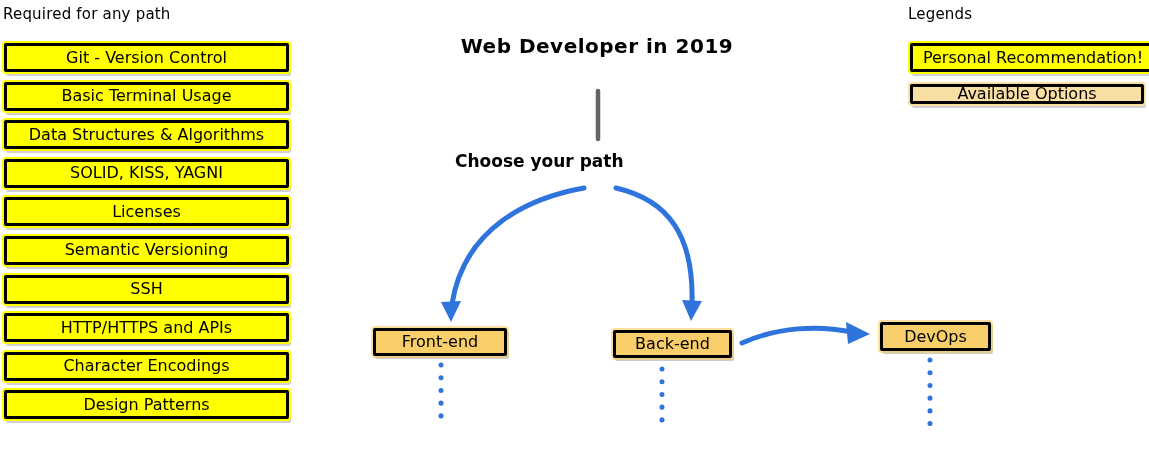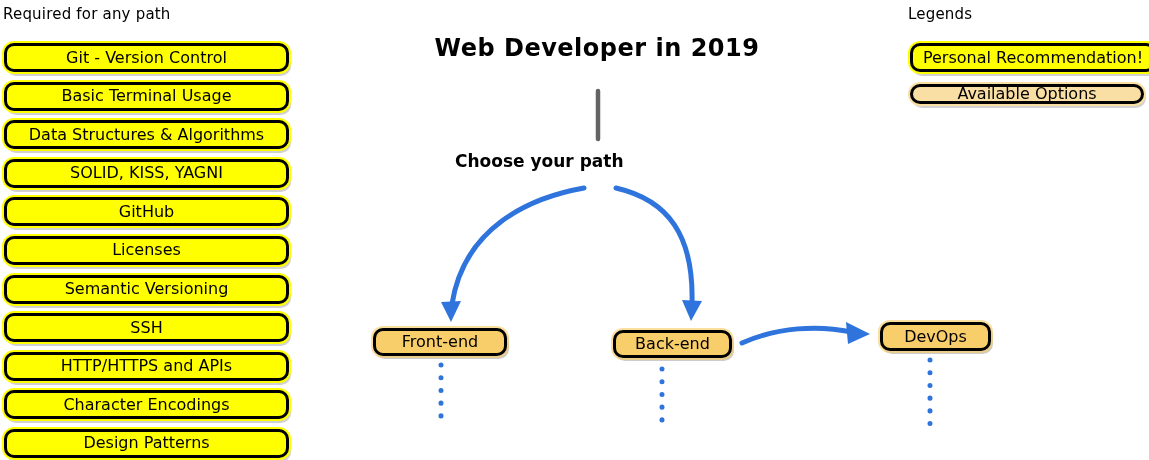--- a/index.html
+++ b/index.html
@@ -30,21 +30,21 @@
     display: flex;
     flex-direction: column;
     gap: 9.6px;
   }
   .node {
     box-sizing: border-box;
     display: flex;
     align-items: center;
     justify-content: center;
     border: 3px solid var(--border-black, #000);
-    border-radius: 10px;
+    border-radius: 2px;
     font-size: 16px;
     line-height: 1;
     white-space: nowrap;
     cursor: pointer;
   }
   .req-box {
     height: 29px;
     background: var(--recommendation-fill, #ffff00);
     box-shadow: 0 0 0 2px var(--recommendation-fill, #ffff00), 2px 4px 0 rgba(0,0,0,0.18);
   }
@@ -68,21 +68,21 @@
     background: var(--option-fill, #f9dfa4);
     box-shadow: 0 0 0 2px var(--option-fill, #f9dfa4), 2px 4px 0 rgba(0,0,0,0.18);
   }
 
   .page-title {
     position: absolute;
     left: 377px;
     top: 34px;
     width: 440px;
     text-align: center;
-    font-size: 24px;
+    font-size: 20px;
     font-weight: bold;
     letter-spacing: 0.5px;
     white-space: nowrap;
   }
   .subtitle {
     position: absolute;
     left: 455px;
     top: 151px;
     width: 300px;
     text-align: left;
@@ -107,21 +107,20 @@
 <body>
 
 <div class="canvas">
 
   <div class="section-header left-header">Required for any path</div>
   <div class="left-column">
     <div class="node req-box">Git - Version Control</div>
     <div class="node req-box">Basic Terminal Usage</div>
     <div class="node req-box">Data Structures &amp; Algorithms</div>
     <div class="node req-box">SOLID, KISS, YAGNI</div>
-    <div class="node req-box">GitHub</div>
     <div class="node req-box">Licenses</div>
     <div class="node req-box">Semantic Versioning</div>
     <div class="node req-box">SSH</div>
     <div class="node req-box">HTTP/HTTPS and APIs</div>
     <div class="node req-box">Character Encodings</div>
     <div class="node req-box">Design Patterns</div>
   </div>
 
   <div class="page-title">Web Developer in 2019</div>
   <div class="subtitle">Choose your path</div>

